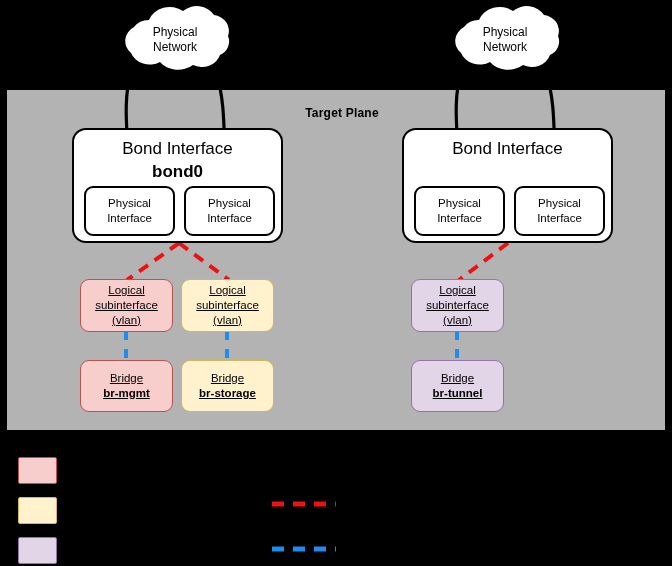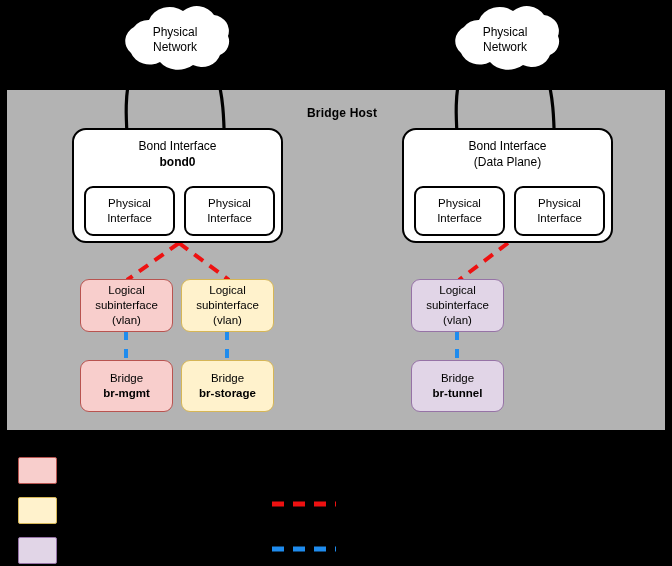--- a/index.html
+++ b/index.html
@@ -29,57 +29,58 @@
     padding-bottom:6px;box-sizing:border-box;
   }
 
   
   .bond-group{
     position:absolute;box-sizing:border-box;
     background:#FFFFFF;border:2.5px solid #000;border-radius:14px;
   }
   .bond-head{
     position:absolute;left:0;top:8px;width:100%;
-    text-align:center;font-size:12px;color:#000;line-height:1.35;
+    text-align:center;font-size:17px;color:#000;line-height:1.35;
     pointer-events:none;
   }
   .bond-head .bold{font-weight:bold;}
 
   .phys{
     position:absolute;box-sizing:border-box;
     background:#FFFFFF;border:2px solid #000;border-radius:9px;
     display:flex;align-items:center;justify-content:center;
     font-size:11.5px;color:#000;line-height:1.3;text-align:center;
   }
 
   
   .node{
     position:absolute;box-sizing:border-box;border-radius:9px;border-width:1.6px;
     border-style:solid;display:flex;flex-direction:column;align-items:center;
     justify-content:center;font-size:11.5px;color:#000;line-height:1.3;
     text-align:center;
+    text-decoration:underline;
   }
   .node .b{font-weight:bold;}
 
   
   .legend-swatch{
     position:absolute;box-sizing:border-box;width:39px;height:27px;
     border-width:1.4px;border-style:solid;border-radius:2px;
   }
   .legend-label{
     position:absolute;font-size:12px;color:#000;white-space:nowrap;
   }
 </style>
 </head>
 <body>
 
 <div id="stage">
 
   <div class="host-panel"></div>
-  <div class="host-title">Bridge Host</div>
+  <div class="host-title">Target Plane</div>
 
   <svg id="svgroot" viewBox="0 0 672 566">
 
     <g>
       <path fill="#FFFFFF" d="
         M149,20 a22,20 0 0 1 34,-9
         a20,18 0 0 1 31,4
         a17,16 0 0 1 14,21
         a16,15 0 0 1 -8,19
         a19,17 0 0 1 -27,10
@@ -150,21 +151,20 @@
       <div>
         <div>Physical</div>
         <div>Interface</div>
       </div>
     </div>
   </div>
 
   <div class="bond-group" style="left:402px;top:128px;width:211px;height:115px;">
     <div class="bond-head">
       <div>Bond Interface</div>
-      <div>(Data Plane)</div>
     </div>
     <div class="phys" style="left:10px;top:56px;width:91px;height:50px;">
       <div>
         <div>Physical</div>
         <div>Interface</div>
       </div>
     </div>
     <div class="phys" style="left:110px;top:56px;width:91px;height:50px;">
       <div>
         <div>Physical</div>

